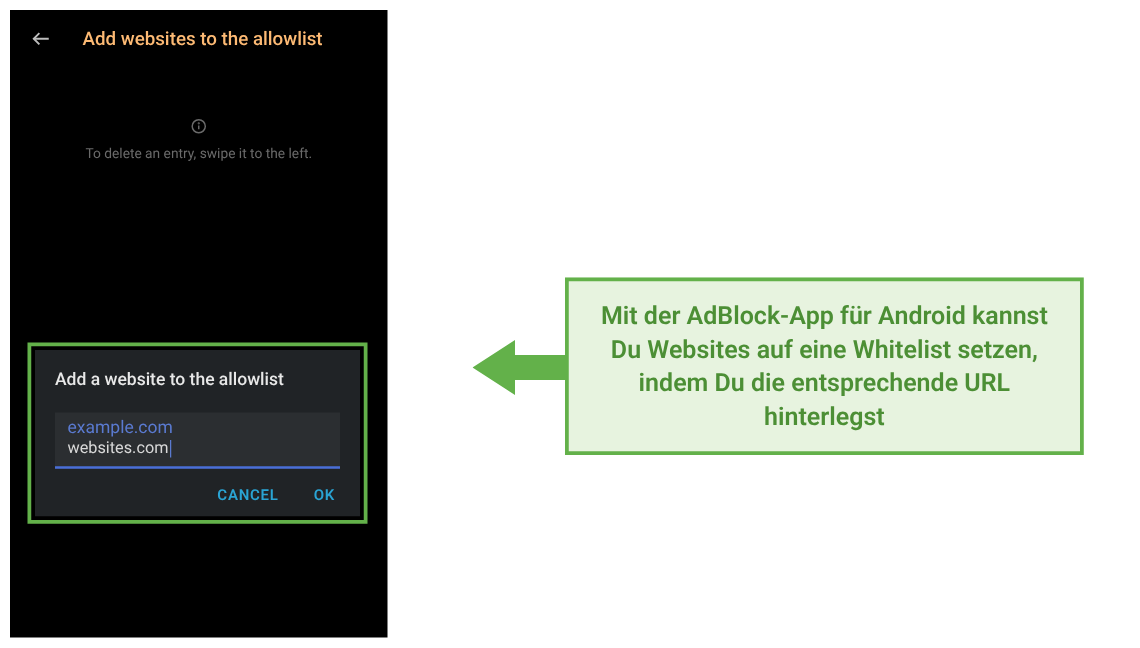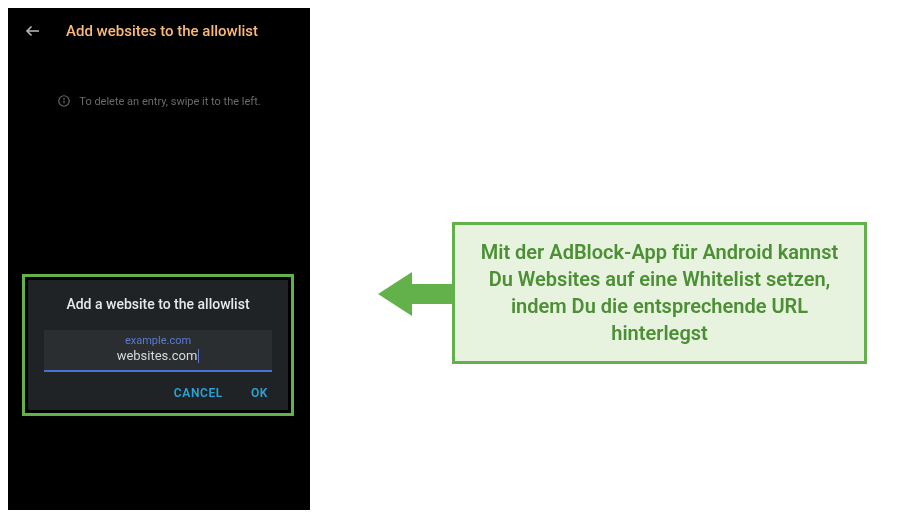--- a/index.html
+++ b/index.html
@@ -38,62 +38,62 @@
       font-weight: 500;
       color: #fdba74;
     }
     .hint-row {
       display: flex;
       align-items: center;
       justify-content: center;
       gap: 8px;
       margin-top: 40px;
       padding: 0 20px;
+      flex-direction: column;
     }
     .info-icon {
       width: 14px;
       height: 14px;
       display: inline-flex;
       align-items: center;
       justify-content: center;
       color: #6a6a6a;
     }
     .hint-text {
       font-size: 11px;
       color: #6a6a6a;
     }
     .dialog-highlight {
       position: absolute;
       left: 14px;
       top: 266px;
       width: 272px;
       border: 3px solid #63b14a;
       padding: 3px;
-      text-align: center;
     }
     .dialog {
       background: #202326;
       padding: 16px 16px 10px 16px;
       width: 100%;
     }
     .dialog-title {
       font-size: 14px;
       font-weight: 500;
       color: #e8e8e8;
       margin-bottom: 18px;
     }
     .input-wrap {
       background: #2b2e31;
       padding: 4px 10px 6px 10px;
       border-bottom: 2px solid #4a6fd8;
       margin-bottom: 14px;
       position: relative;
     }
     .input-placeholder {
-      font-size: 11px;
+      font-size: 14px;
       color: #5a7ad0;
       margin-bottom: 1px;
     }
     .input-value {
       font-size: 13px;
       color: #d8d8d8;
       line-height: 1.2;
       position: relative;
     }
     .caret {

